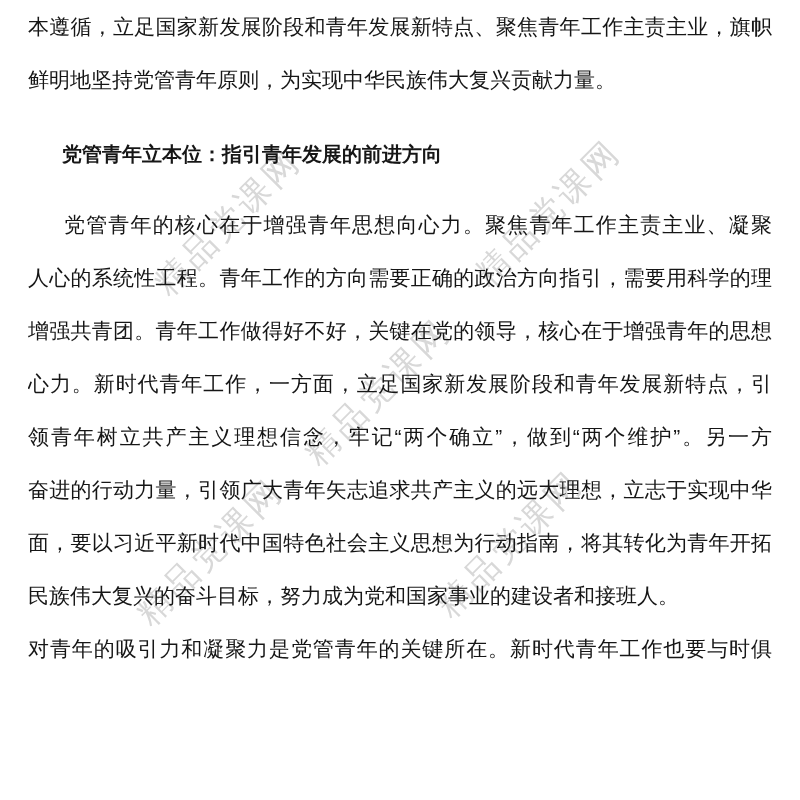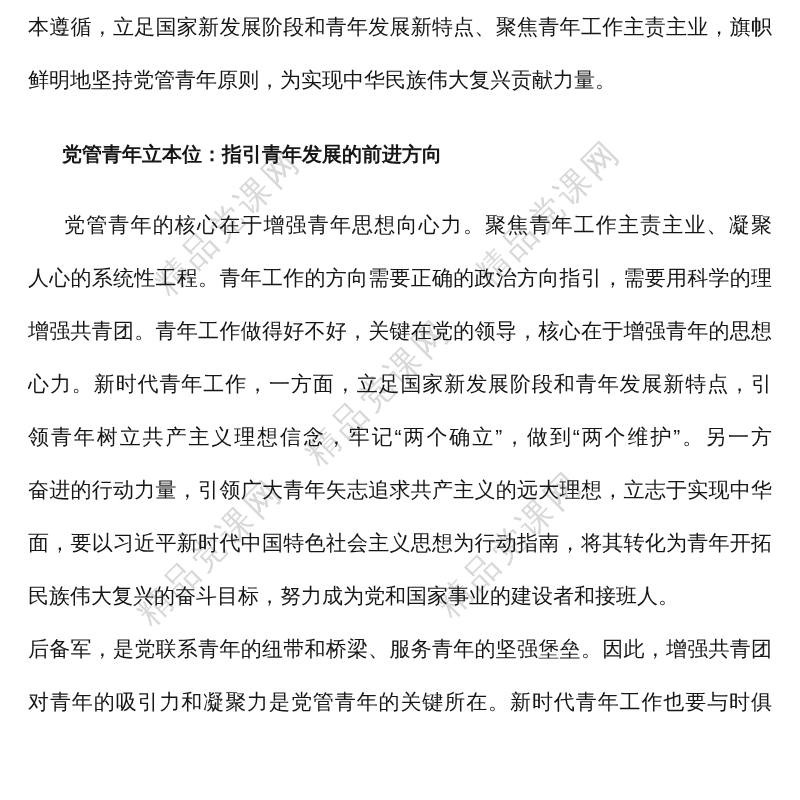--- a/index.html
+++ b/index.html
@@ -86,18 +86,17 @@
 
     <div class="line just indent para2-start">党管青年的核心在于增强青年思想向心力。聚焦青年工作主责主业、凝聚</div>
     <div class="line just">人心的系统性工程。青年工作的方向需要正确的政治方向指引，需要用科学的理</div>
     <div class="line just">增强共青团。青年工作做得好不好，关键在党的领导，核心在于增强青年的思想向</div>
     <div class="line just">心力。新时代青年工作，一方面，立足国家新发展阶段和青年发展新特点，引</div>
     <div class="line just">领青年树立共产主义理想信念，牢记“两个确立”，做到“两个维护”。另一方</div>
     <div class="line just">奋进的行动力量，引领广大青年矢志追求共产主义的远大理想，立志于实现中华</div>
     <div class="line just">面，要以习近平新时代中国特色社会主义思想为行动指南，将其转化为青年开拓</div>
     <div class="line">民族伟大复兴的奋斗目标，努力成为党和国家事业的建设者和接班人。</div>
 
-    <div class="line just">后备军，是党联系青年的纽带和桥梁、服务青年的坚强堡垒。因此，增强共青团</div>
     <div class="line just">对青年的吸引力和凝聚力是党管青年的关键所在。新时代青年工作也要与时俱进，</div>
 
   </div>
 
 </div>
 
 </body></html>

